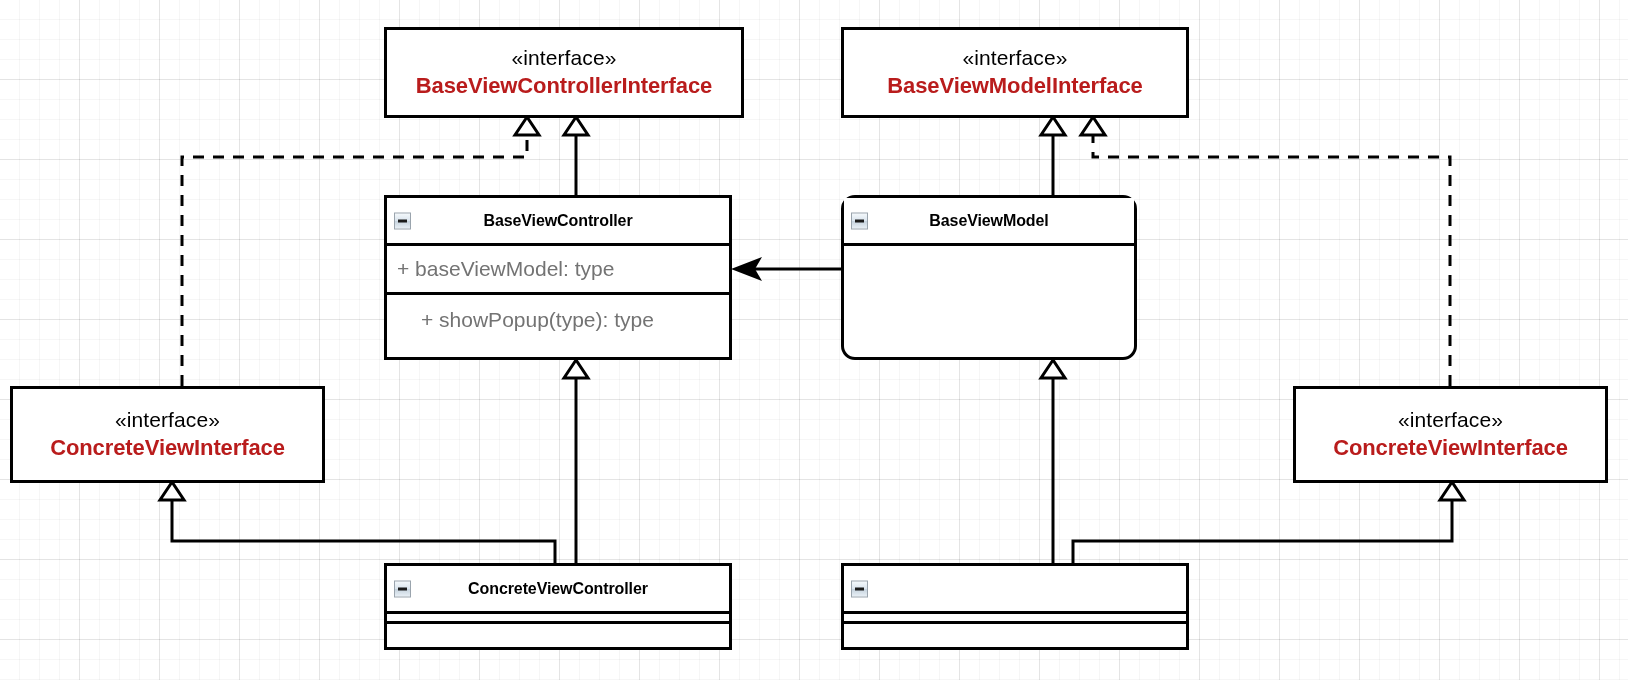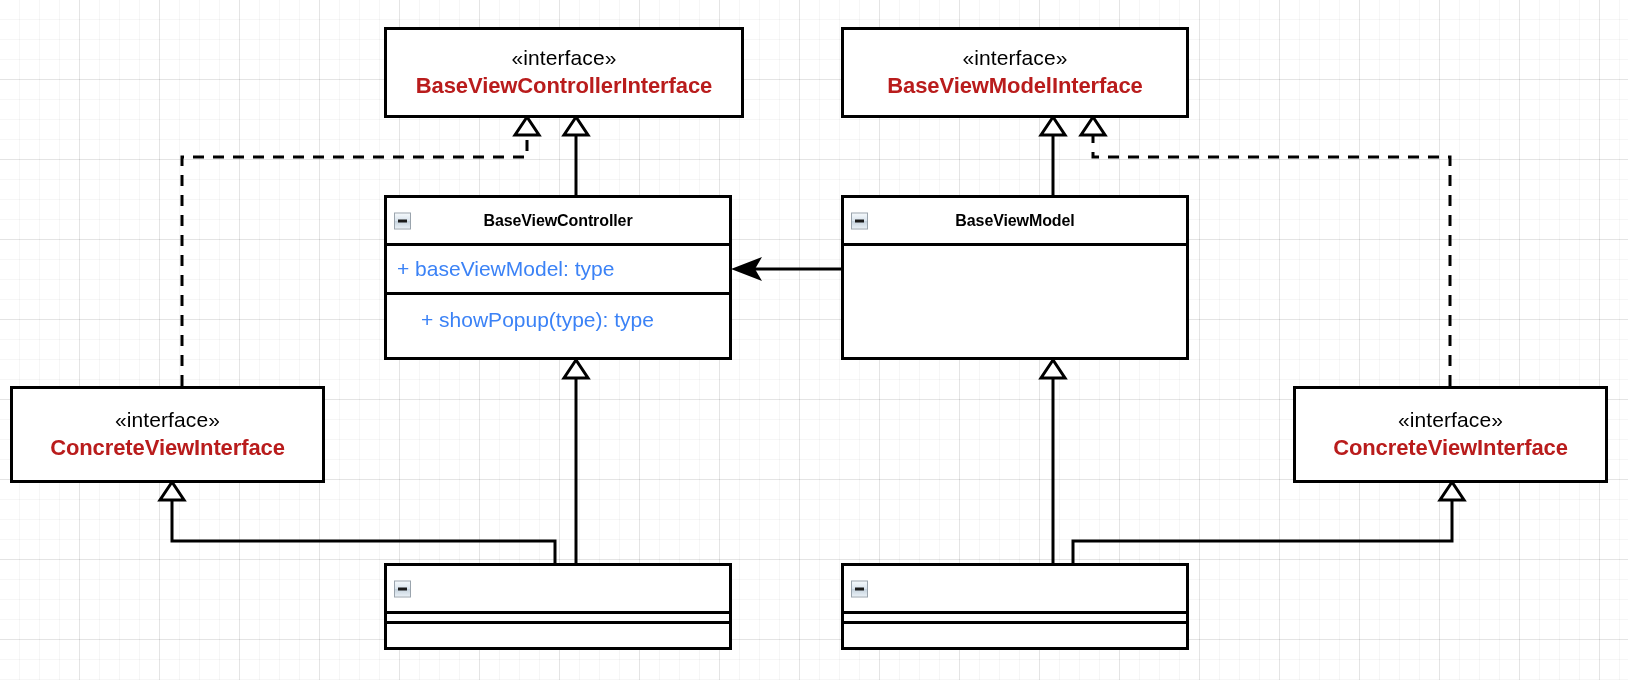--- a/index.html
+++ b/index.html
@@ -115,21 +115,21 @@
     border-bottom: 3px solid #000000;
     background: #ffffff;
   }
   .compartment:last-child {
     border-bottom: none;
     padding-left: 34px;
   }
   .compartment .member {
     font-size: 21px;
     font-weight: 400;
-    color: #3b82f6;
+    color: #737373;
     white-space: nowrap;
   }
   .compartment.empty {
     height: 10px;
     padding: 0;
   }
   .compartment.empty.last {
     height: 10px;
     border-bottom: none;
   }
@@ -204,40 +204,41 @@
       <span class="class-title">BaseViewController</span>
     </div>
     <div class="compartment">
       <span class="member">+ baseViewModel: type</span>
     </div>
     <div class="compartment">
       <span class="member">+ showPopup(type): type</span>
     </div>
   </div>
 
-  <div class="uml-box" style="left:841px; top:195px; width:348px; height:165px;">
+  <div class="uml-box" style="left:841px; top:195px; width:296px; height:165px;border-radius:14px;">
     <div class="class-header">
       <span class="collapse-icon"></span>
       <span class="class-title">BaseViewModel</span>
     </div>
   </div>
 
   <div class="uml-box iface-box" style="left:10px; top:386px; width:315px; height:97px;">
     <div class="iface-stereotype">«interface»</div>
     <div class="iface-name">ConcreteViewInterface</div>
   </div>
 
   <div class="uml-box iface-box" style="left:1293px; top:386px; width:315px; height:97px;">
     <div class="iface-stereotype">«interface»</div>
     <div class="iface-name">ConcreteViewInterface</div>
   </div>
 
   <div class="uml-box" style="left:384px; top:563px; width:348px; height:87px;">
     <div class="class-header">
       <span class="collapse-icon"></span>
+      <span class="class-title">ConcreteViewController</span>
     </div>
     <div class="compartment empty"></div>
     <div class="compartment empty last"></div>
   </div>
 
   <div class="uml-box" style="left:841px; top:563px; width:348px; height:87px;">
     <div class="class-header">
       <span class="collapse-icon"></span>
     </div>
     <div class="compartment empty"></div>

